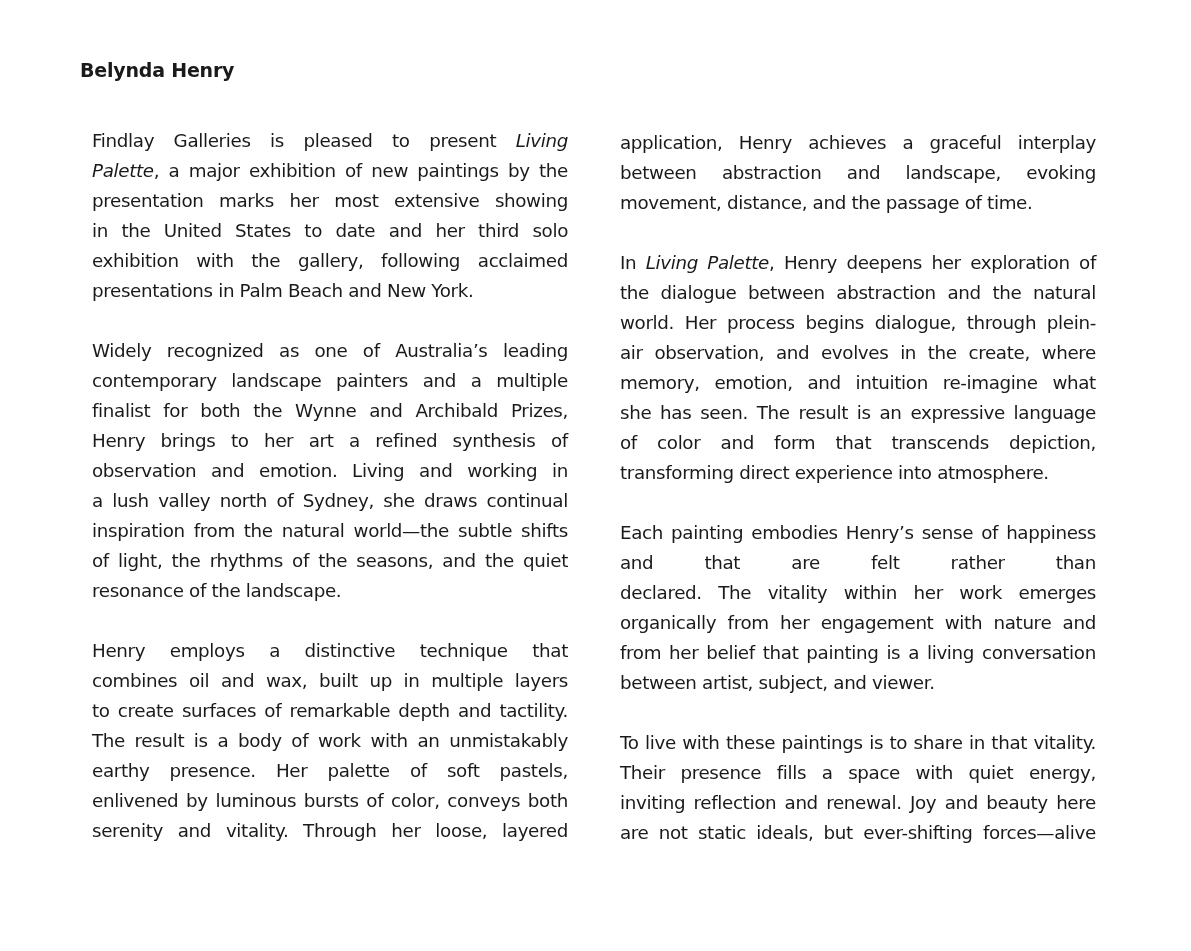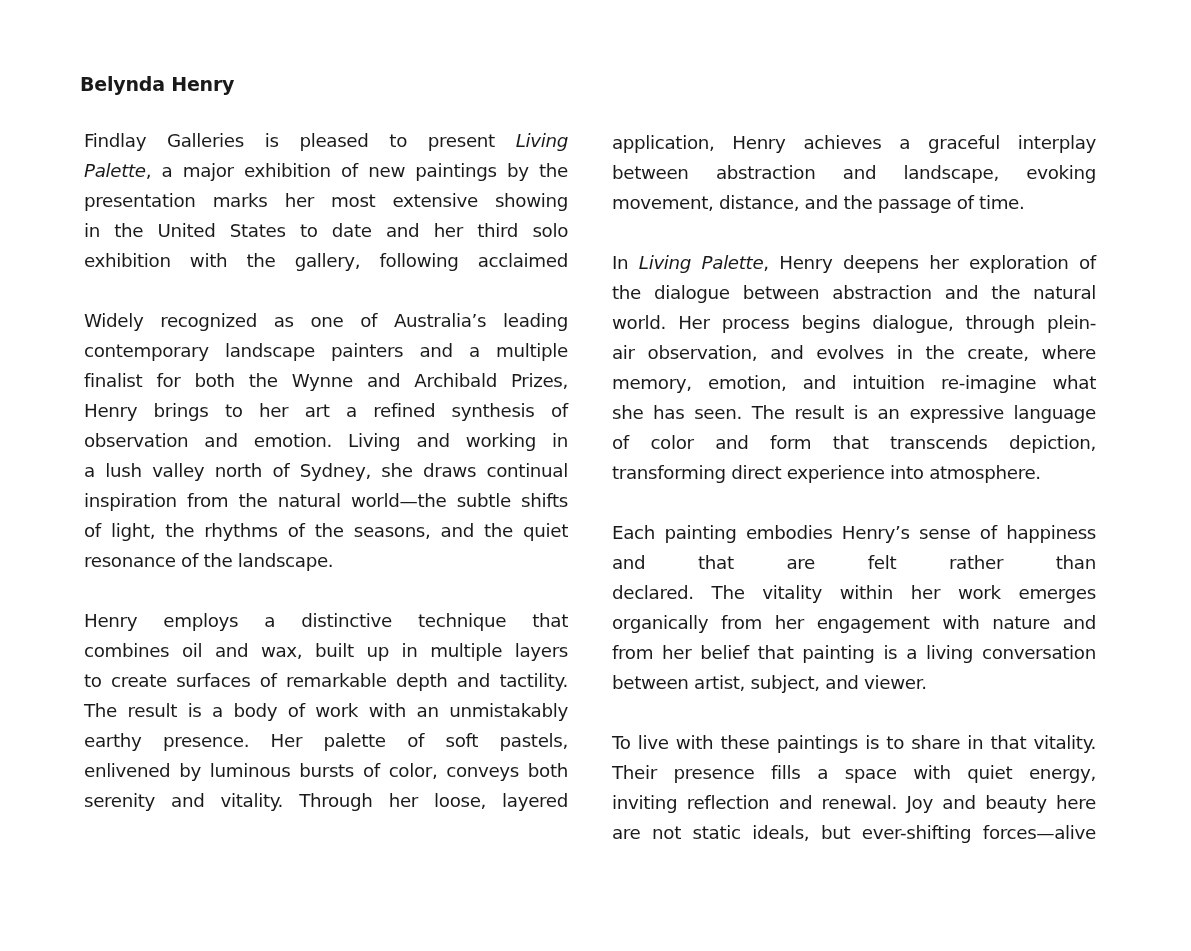--- a/index.html
+++ b/index.html
@@ -1,22 +1,22 @@
 <!DOCTYPE html>
 <html><head>
 <meta charset="utf-8">
 <style>
   html, body { margin:0; padding:0; background:#ffffff; }
   body { width:1191px; height:951px; position:relative; overflow:hidden;
          font-family:"DejaVu Sans", sans-serif; color:#1a1a1a; }
-  .title { position:absolute; left:80px; top:73px; font-weight:bold; font-size:19px; letter-spacing:-0.2px; }
+  .title { position:absolute; left:80px; top:59px; font-weight:bold; font-size:19px; letter-spacing:-0.2px; }
   .col { position:absolute; width:488px; font-size:18.3px; line-height:30px; letter-spacing:-0.35px; }
   .col.left { left:80px; top:126px; }
   .col.right { left:608px; top:128px; }
-  .para { margin:0 0 30px 4px; }
+  .para { margin:0 0 30px 12px; }
   .line { display:block; text-align:justify; text-align-last:justify; white-space:nowrap; height:30px; }
   .line.last { text-align-last:left; }
   .line span.jw { display:flex; justify-content:space-between; }
   em { font-style:italic; }
 </style>
 </head>
 <body>
 
 <div class="title">Belynda Henry</div>
 <div class="col left" id="col-left">
@@ -72,20 +72,21 @@
       <div class="line">
         <span class="jw">
           <span><span>exhibition</span></span>
           <span><span>with</span></span>
           <span><span>the</span></span>
           <span><span>gallery,</span></span>
           <span><span>following</span></span>
           <span><span>acclaimed</span></span>
         </span>
       </div>
+      <div class="line last"><span>presentations in Palm Beach and New York.</span></div>
     </div>
     <div class="para">
       <div class="line">
         <span class="jw">
           <span><span>Widely</span></span>
           <span><span>recognized</span></span>
           <span><span>as</span></span>
           <span><span>one</span></span>
           <span><span>of</span></span>
           <span><span>Australia’s</span></span>

